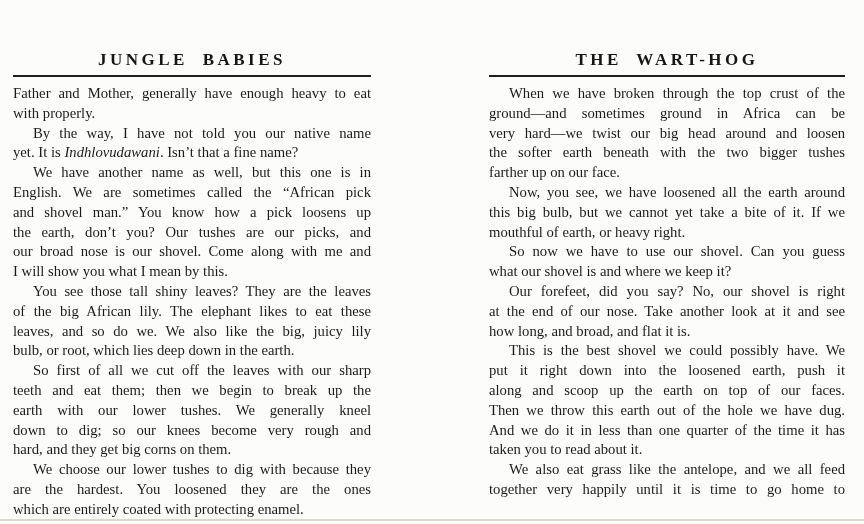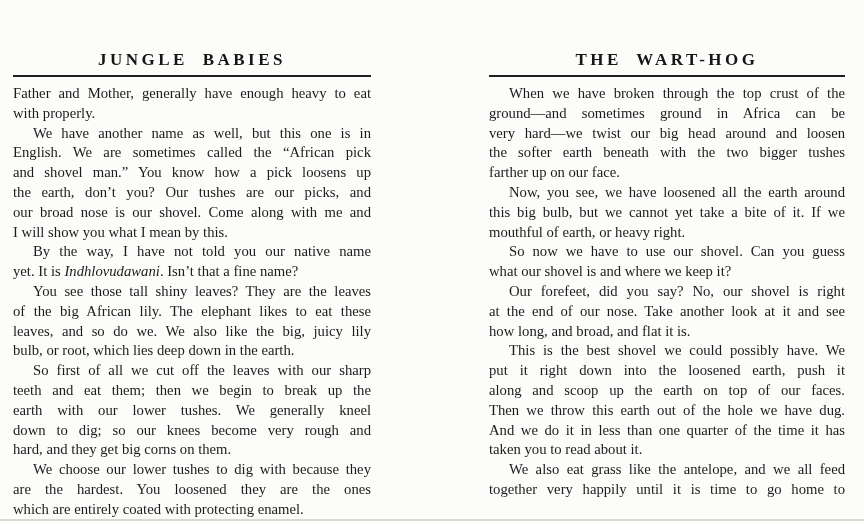--- a/index.html
+++ b/index.html
@@ -44,30 +44,30 @@
 
   <div class="page" id="left-page">
     <div class="page-header">JUNGLE BABIES</div>
     <div class="header-rule"></div>
     <div class="page-body">
         <div class="para">
           <div class="line"><span>Father and Mother, generally have enough heavy to eat</span></div>
           <div class="line last"><span>with properly.</span></div>
         </div>
         <div class="para">
+          <div class="line indent"><span>By the way, I have not told you our native name</span></div>
+          <div class="line last"><span>yet. It is </span><i>Indhlovudawani</i><span>. Isn’t that a fine name?</span></div>
+        </div>
+        <div class="para">
           <div class="line indent"><span>We have another name as well, but this one is in</span></div>
           <div class="line"><span>English. We are sometimes called the “African pick</span></div>
           <div class="line"><span>and shovel man.” You know how a pick loosens up</span></div>
           <div class="line"><span>the earth, don’t you? Our tushes are our picks, and</span></div>
           <div class="line"><span>our broad nose is our shovel. Come along with me and</span></div>
           <div class="line last"><span>I will show you what I mean by this.</span></div>
-        </div>
-        <div class="para">
-          <div class="line indent"><span>By the way, I have not told you our native name</span></div>
-          <div class="line last"><span>yet. It is </span><i>Indhlovudawani</i><span>. Isn’t that a fine name?</span></div>
         </div>
         <div class="para">
           <div class="line indent"><span>You see those tall shiny leaves? They are the leaves</span></div>
           <div class="line"><span>of the big African lily. The elephant likes to eat these</span></div>
           <div class="line"><span>leaves, and so do we. We also like the big, juicy lily</span></div>
           <div class="line last"><span>bulb, or root, which lies deep down in the earth.</span></div>
         </div>
         <div class="para">
           <div class="line indent"><span>So first of all we cut off the leaves with our sharp</span></div>
           <div class="line"><span>teeth and eat them; then we begin to break up the</span></div>

